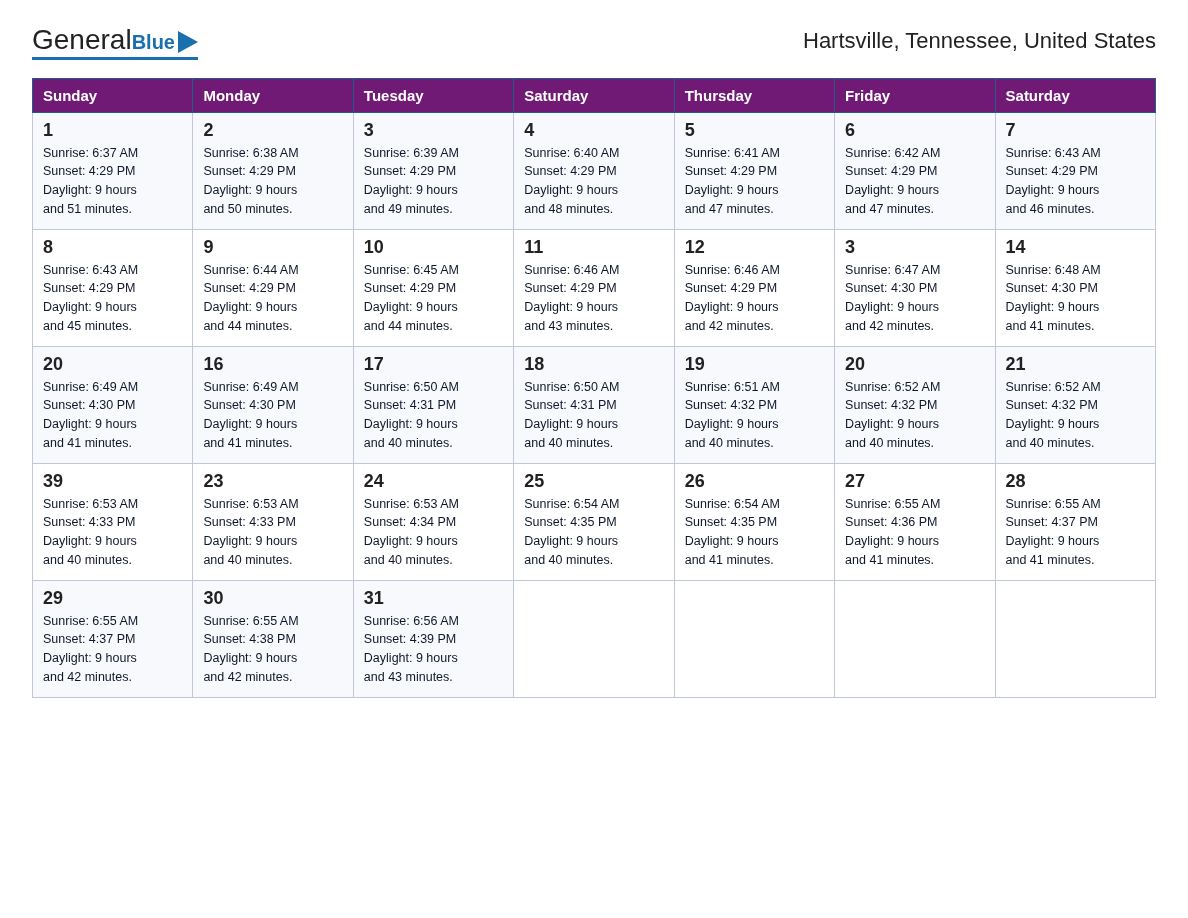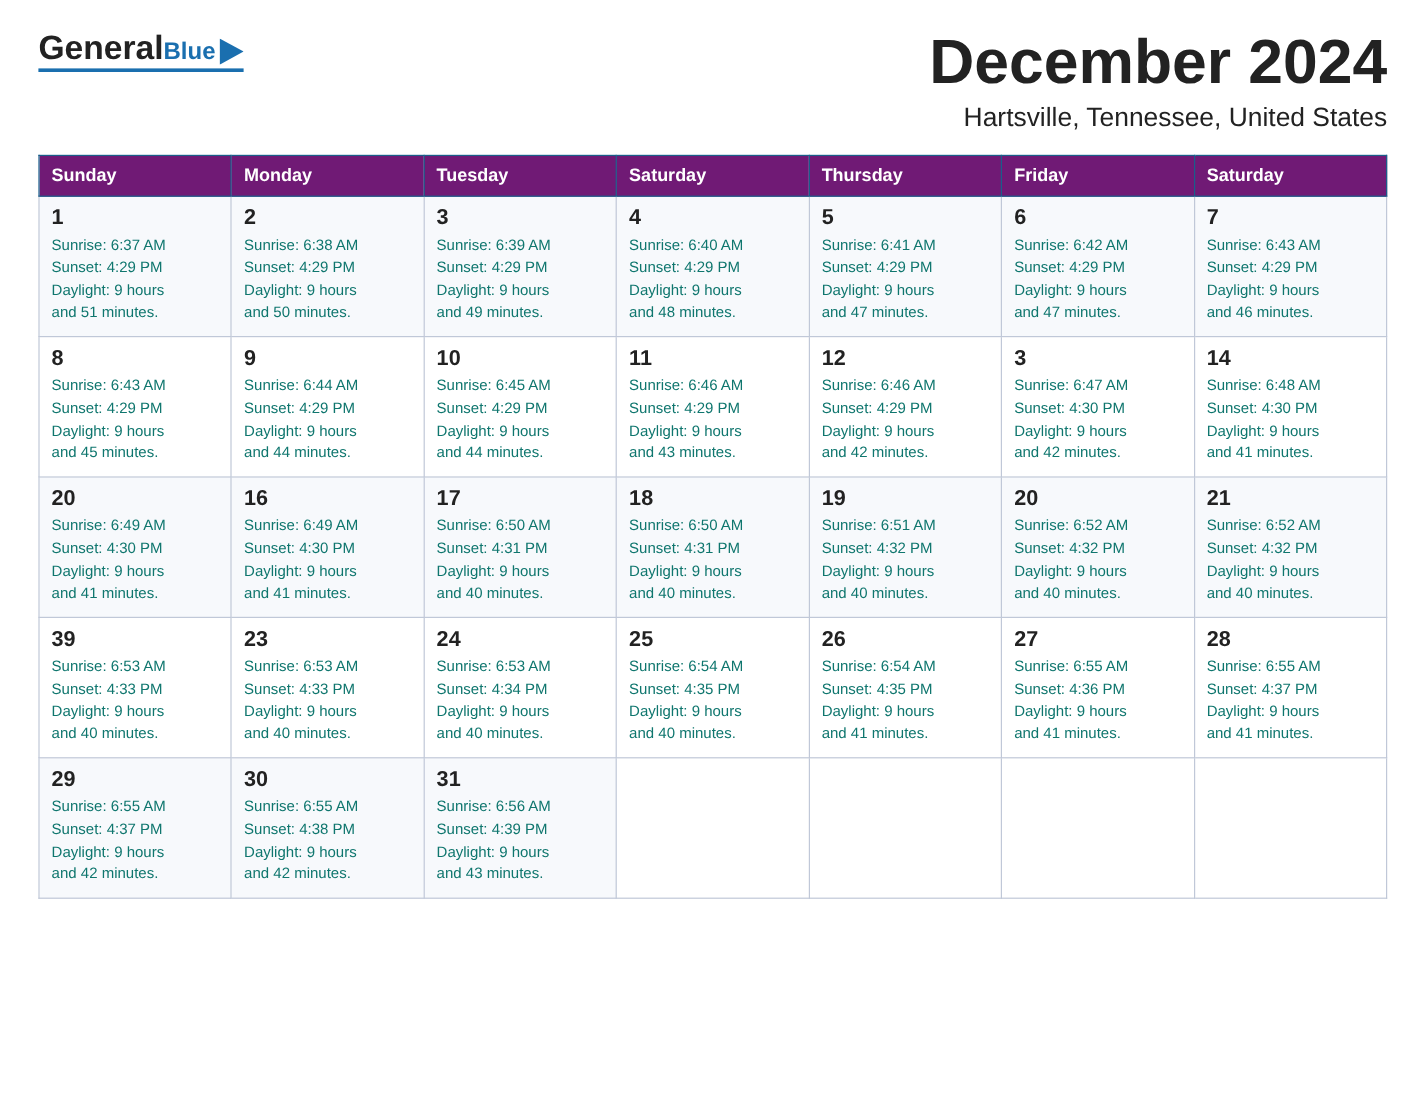--- a/index.html
+++ b/index.html
@@ -55,36 +55,36 @@
       min-height: 90px;
     }
     tbody tr td .day-num {
       font-size: 18px;
       font-weight: bold;
       color: #222;
       display: block;
       margin-bottom: 3px;
     }
     tbody tr td .day-info {
-      color: #0f766e;
+      color: #0f172a;
       font-size: 12.5px;
       line-height: 1.5;
     }
     tbody tr:nth-child(odd) td {
       background: #f7f9fc;
     }
     tbody tr:nth-child(even) td {
       background: #fff;
     }
     .empty-cell {
       background: #fff !important;
     }
     .logo-general {
       font-size: 28px;
-      font-weight: bold;
+      font-weight: normal;
       color: #222;
     }
     .logo-blue-part {
       display: flex;
       align-items: center;
     }
     .logo-blue-text {
       font-size: 20px;
       font-weight: bold;
       color: #1a6faf;
@@ -117,21 +117,20 @@
         <span class="logo-blue-text">Blue</span>
 
         <svg width="20" height="22" viewBox="0 0 20 22" style="margin-left:3px;margin-bottom:1px;">
           <polygon points="0,0 20,11 0,22" fill="#1a6faf"></polygon>
         </svg>
       </div>
     </div>
     <div class="underline-blue"></div>
   </div>
   <div class="title-block">
-    <h1>December 2024</h1>
     <h2>Hartsville, Tennessee, United States</h2>
   </div>
 </div>
 
 <table>
   <thead>
     <tr>
     <th>Sunday</th>
         <th>Monday</th>
         <th>Tuesday</th>

